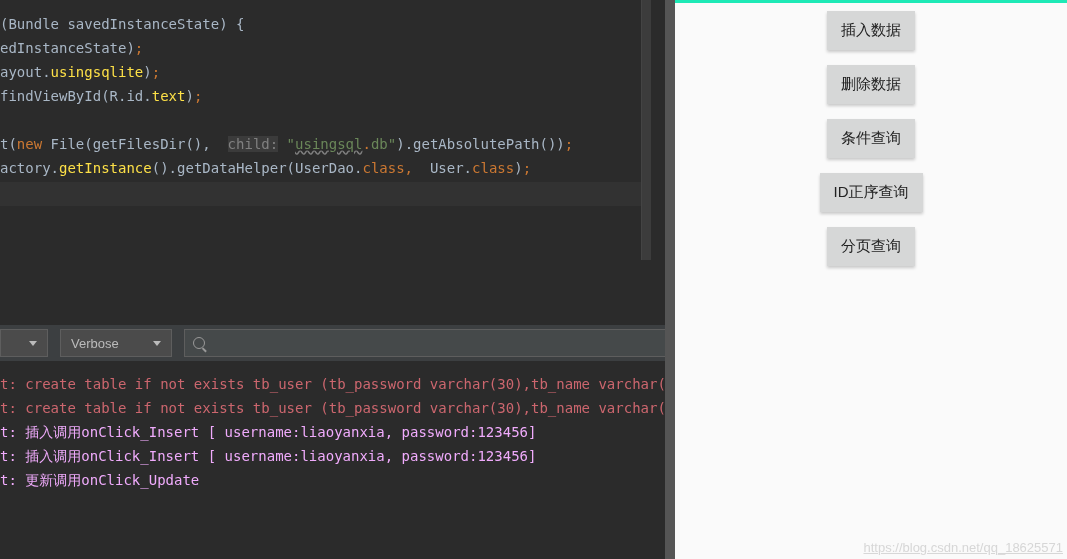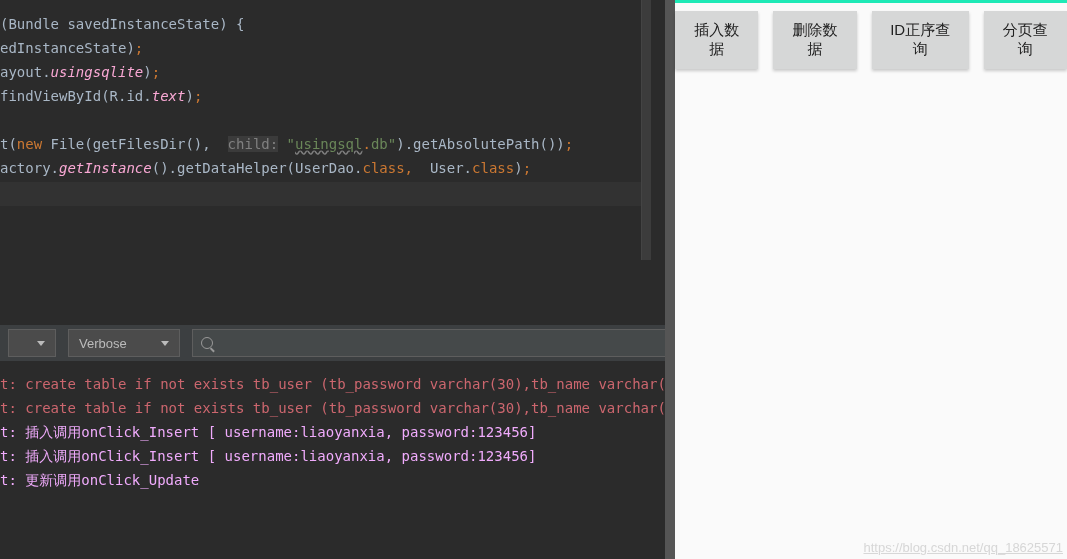--- a/index.html
+++ b/index.html
@@ -28,21 +28,21 @@
       font-family: Consolas, monospace;
       font-size: 14px;
       line-height: 24px;
       color: #a9b7c6;
       padding-top: 12px;
       overflow: hidden;
       white-space: pre;
     }
     .code-line { padding-left: 0; height: 24px; }
     .kw-orange { color: #cc7832; }
-    .kw-purple { color: #f9a8d4; font-style: italic; }
+    .kw-purple { color: #fde047; }
     .kw-gray { color: #808080; margin-top: 22px; }
     .kw-str { color: #6a8759; }
     .kw-highlight { background: #3b3b3b; }
     .underline-wavy { text-decoration: underline wavy #808080; }
     .code-row-hl { background: #323232; position: absolute; left:0; right:24px; height:24px; }
 
     .scrollbar-vert {
       position: absolute;
       right: 14px;
       top: 0;
@@ -55,21 +55,21 @@
     .toolbar {
       position: absolute;
       top: 325px;
       left: 0;
       width: 750px;
       height: 36px;
       background: #3c3f41;
       display: flex;
       align-items: center;
       gap: 12px;
-      padding-left: 8px;
+      padding-left: 0;
     }
     .dropdown {
       background: #4b4b4b;
       border: 1px solid #5e5e5e;
       height: 28px;
       display: flex;
       align-items: center;
       justify-content: flex-end;
       color: #bbbbbb;
       font-size: 13px;
@@ -139,21 +139,21 @@
       position: absolute;
       left: 10px;
       top: 0;
       width: 392px;
       height: 559px;
       background: #fafafa;
       border-top: 3px solid #1de9b6;
     }
     .btn-column {
       display: flex;
-      flex-direction: row;
+      flex-direction: column;
       align-items: center;
       padding-top: 8px;
       gap: 15px;
     }
     .android-btn {
       background: #d6d7d7;
       border: none;
       padding: 10px 14px;
       font-size: 15px;
       color: #222;
@@ -206,18 +206,19 @@
   </div>
 
   <div class="log-area" id="log-area"><div class="log-line log-red">t: create table if not exists tb_user (tb_password varchar(30),tb_name varchar(30)</div><div class="log-line log-red">t: create table if not exists tb_user (tb_password varchar(30),tb_name varchar(30)</div><div class="log-line log-white">t: 插入调用onClick_Insert [ username:liaoyanxia, password:123456]</div><div class="log-line log-white">t: 插入调用onClick_Insert [ username:liaoyanxia, password:123456]</div><div class="log-line log-white">t: 更新调用onClick_Update</div></div>
 </div>
 
 <div class="phone-panel">
   <div class="phone-screen">
     <div class="btn-column" id="btn-column">
         <button class="android-btn">插入数据</button>
         <button class="android-btn">删除数据</button>
+        <button class="android-btn">条件查询</button>
         <button class="android-btn">ID正序查询</button>
         <button class="android-btn">分页查询</button>
       </div>
     <div class="watermark">https://blog.csdn.net/qq_18625571</div>
   </div>
 </div>
 
 </body></html>

